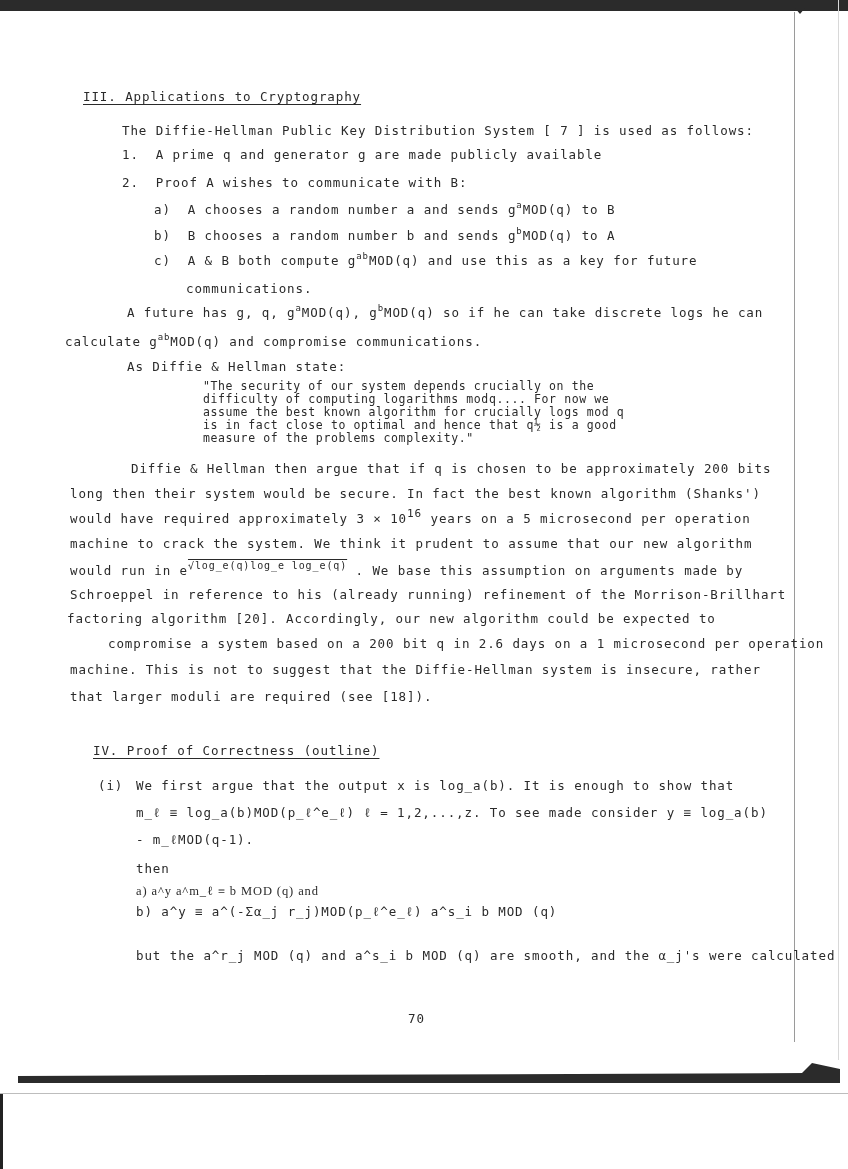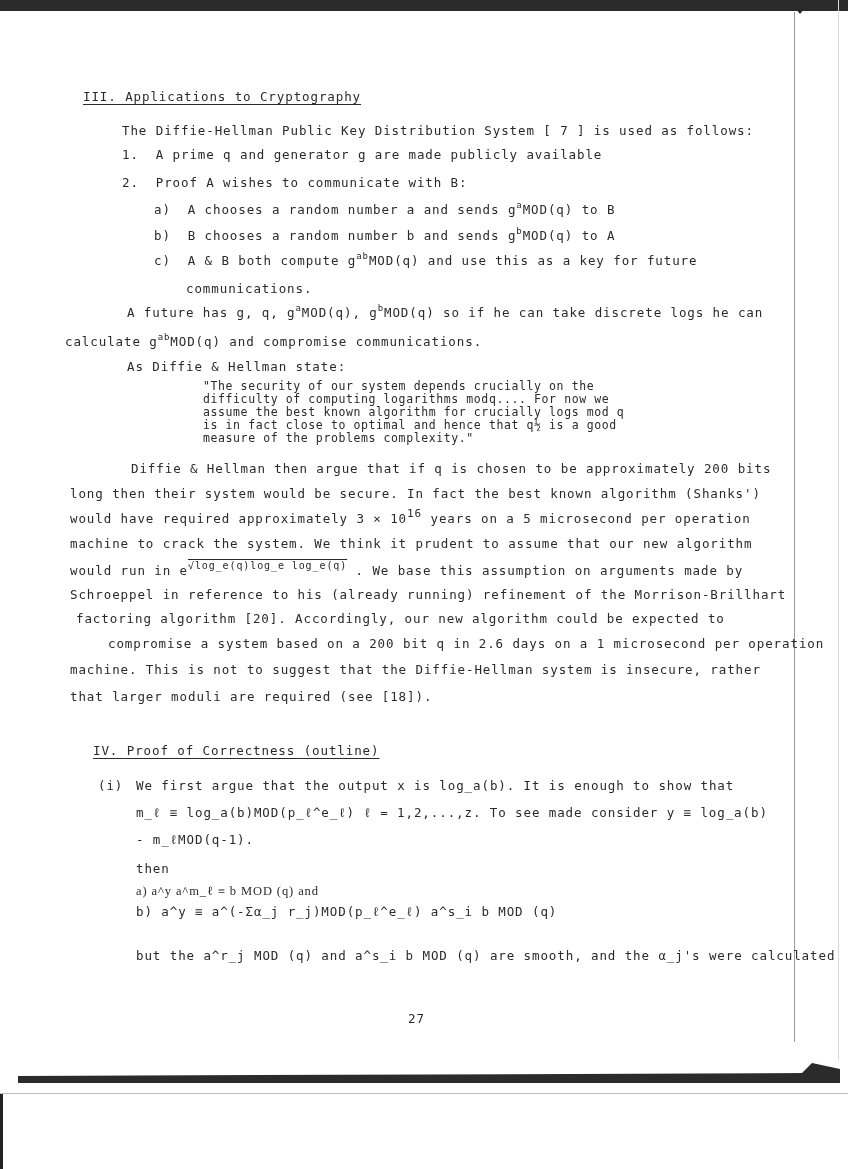--- a/index.html
+++ b/index.html
@@ -75,28 +75,28 @@
 <div class="t" style="left:131px;top:462px;">Diffie &amp; Hellman then argue that if q is chosen to be approximately 200 bits</div>
 <div class="t" style="left:70px;top:487px;">long then their system would be secure.  In fact the best known algorithm (Shanks')</div>
 <div class="t" style="left:70px;top:512px;">
   <span>would have required approximately 3 × 10</span><sup style="font-size:11px;">16</sup><span> years on a 5 microsecond per operation</span>
 </div>
 <div class="t" style="left:70px;top:537px;">machine to crack the system.  We think it prudent to assume that our new algorithm</div>
 <div class="t" style="left:70px;top:564px;">
   <span>would run in e</span><sup class="ov" style="font-size:10px;">√log_e(q)log_e log_e(q)</sup><span> .  We base this assumption on arguments made by</span>
 </div>
 <div class="t" style="left:70px;top:588px;">Schroeppel in reference to his (already running) refinement of the Morrison-Brillhart</div>
-<div class="t" style="left:76px;top:612px;">factoring algorithm [20].  Accordingly, our new algorithm could be expected to</div>
+<div class="t" style="left:67px;top:612px;">factoring algorithm [20].  Accordingly, our new algorithm could be expected to</div>
 <div class="t" style="left:70px;top:637px;margin-left:38px;">compromise a system based on a 200 bit q in 2.6 days on a 1 microsecond per operation</div>
 <div class="t" style="left:70px;top:663px;">machine.  This is not to suggest that the Diffie-Hellman system is insecure, rather</div>
 <div class="t" style="left:70px;top:690px;">that larger moduli are required (see [18]).</div>
 
 <div class="t u" style="left:72px;top:744px;">IV.  Proof of Correctness (outline)</div>
 <div class="t" style="left:98px;top:779px;">(i)</div>
 <div class="t" style="left:136px;top:779px;">We first argue that the output x is log_a(b).  It is enough to show that</div>
 <div class="t" style="left:136px;top:806px;">m_ℓ ≡ log_a(b)MOD(p_ℓ^e_ℓ)  ℓ = 1,2,...,z.  To see made consider y ≡ log_a(b)</div>
 <div class="t" style="left:136px;top:833px;">- m_ℓMOD(q-1).</div>
 <div class="t" style="left:136px;top:862px;">then</div>
 <div class="t" style="left:136px;top:884px;font-family:Liberation Serif, serif;">a)  a^y a^m_ℓ ≡ b MOD (q) and</div>
 <div class="t" style="left:136px;top:905px;">b)  a^y ≡ a^(-Σα_j r_j)MOD(p_ℓ^e_ℓ) a^s_i b MOD (q)</div>
 <div class="t" style="left:136px;top:928px;margin-top:21px;">but the a^r_j MOD (q) and a^s_i b MOD (q) are smooth, and the α_j's were calculated</div>
 
-<div class="t" style="left:408px;top:1012px;">27</div>
+<div class="t" style="left:408px;top:1012px;">70</div>
 
 </body></html>

